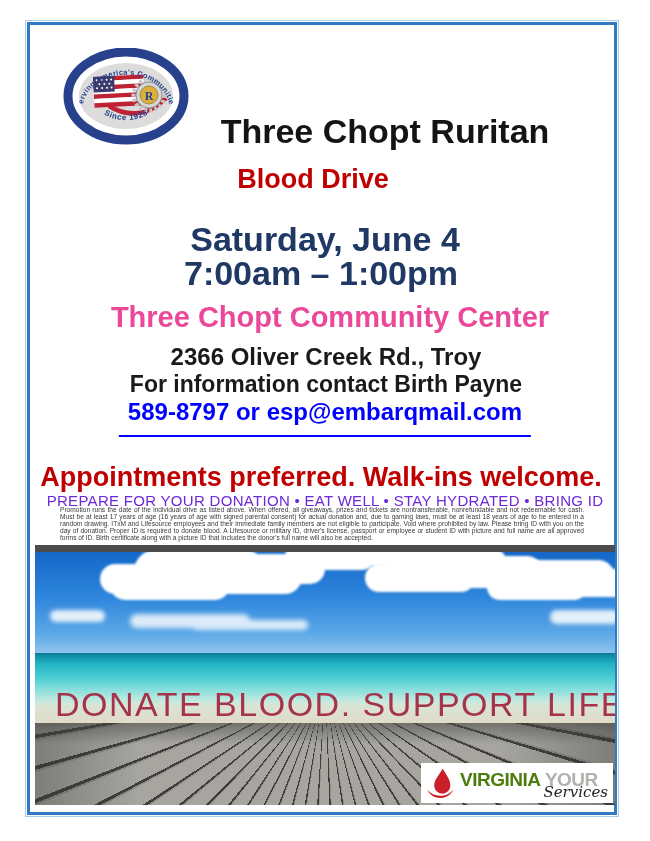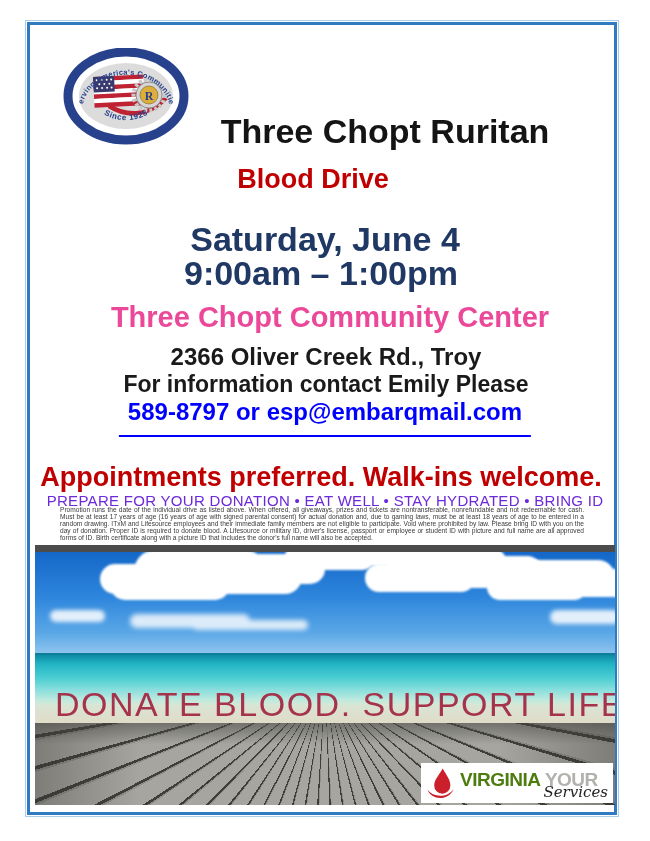--- a/index.html
+++ b/index.html
@@ -109,24 +109,24 @@
       <textPath href="#arcTop" startOffset="50%" text-anchor="middle">Serving America's Communities</textPath>
     </text>
     <text font-size="8" font-weight="bold" fill="#27418C" letter-spacing="0.5" font-family="Liberation Sans, sans-serif">
       <textPath href="#arcBot" startOffset="50%" text-anchor="middle">Since 1928</textPath>
     </text>
   </svg>
 
   <div class="abs ctr t-type">Blood Drive</div>
   <div class="abs ctr t-org">Three Chopt Ruritan</div>
   <div class="abs ctr t-date">Saturday, June 4</div>
-  <div class="abs ctr t-time">9:00am – 1:00pm</div>
+  <div class="abs ctr t-time">7:00am – 1:00pm</div>
   <div class="abs ctr t-venue">Three Chopt Community Center</div>
   <div class="abs ctr t-address">2366 Oliver Creek Rd., Troy</div>
-  <div class="abs ctr t-contact">For information contact Emily Please</div>
+  <div class="abs ctr t-contact">For information contact Birth Payne</div>
   <div class="abs ctr t-link">589-8797 or esp@embarqmail.com</div>
 
   <div class="abs ctr t-appt">Appointments preferred. Walk-ins welcome.</div>
   <div class="abs ctr t-prepare">PREPARE FOR YOUR DONATION • EAT WELL • STAY HYDRATED • BRING ID</div>
   <div class="t-fineprint">Promotion runs the date of the individual drive as listed above. When offered, all giveaways, prizes and tickets are nontransferable, nonrefundable and not redeemable for cash. Must be at least 17 years of age (16 years of age with signed parental consent) for actual donation and, due to gaming laws, must be at least 18 years of age to be entered in a random drawing. ITxM and Lifesource employees and their immediate family members are not eligible to participate. Void where prohibited by law. Please bring ID with you on the day of donation. Proper ID is required to donate blood. A Lifesource or military ID, driver's license, passport or employee or student ID with picture and full name are all approved forms of ID. Birth certificate along with a picture ID that includes the donor's full name will also be accepted.</div>
 
   <div class="photo">
     <div class="sky">
       <div class="cloud cl1"></div>
       <div class="cloud cl2"></div>

